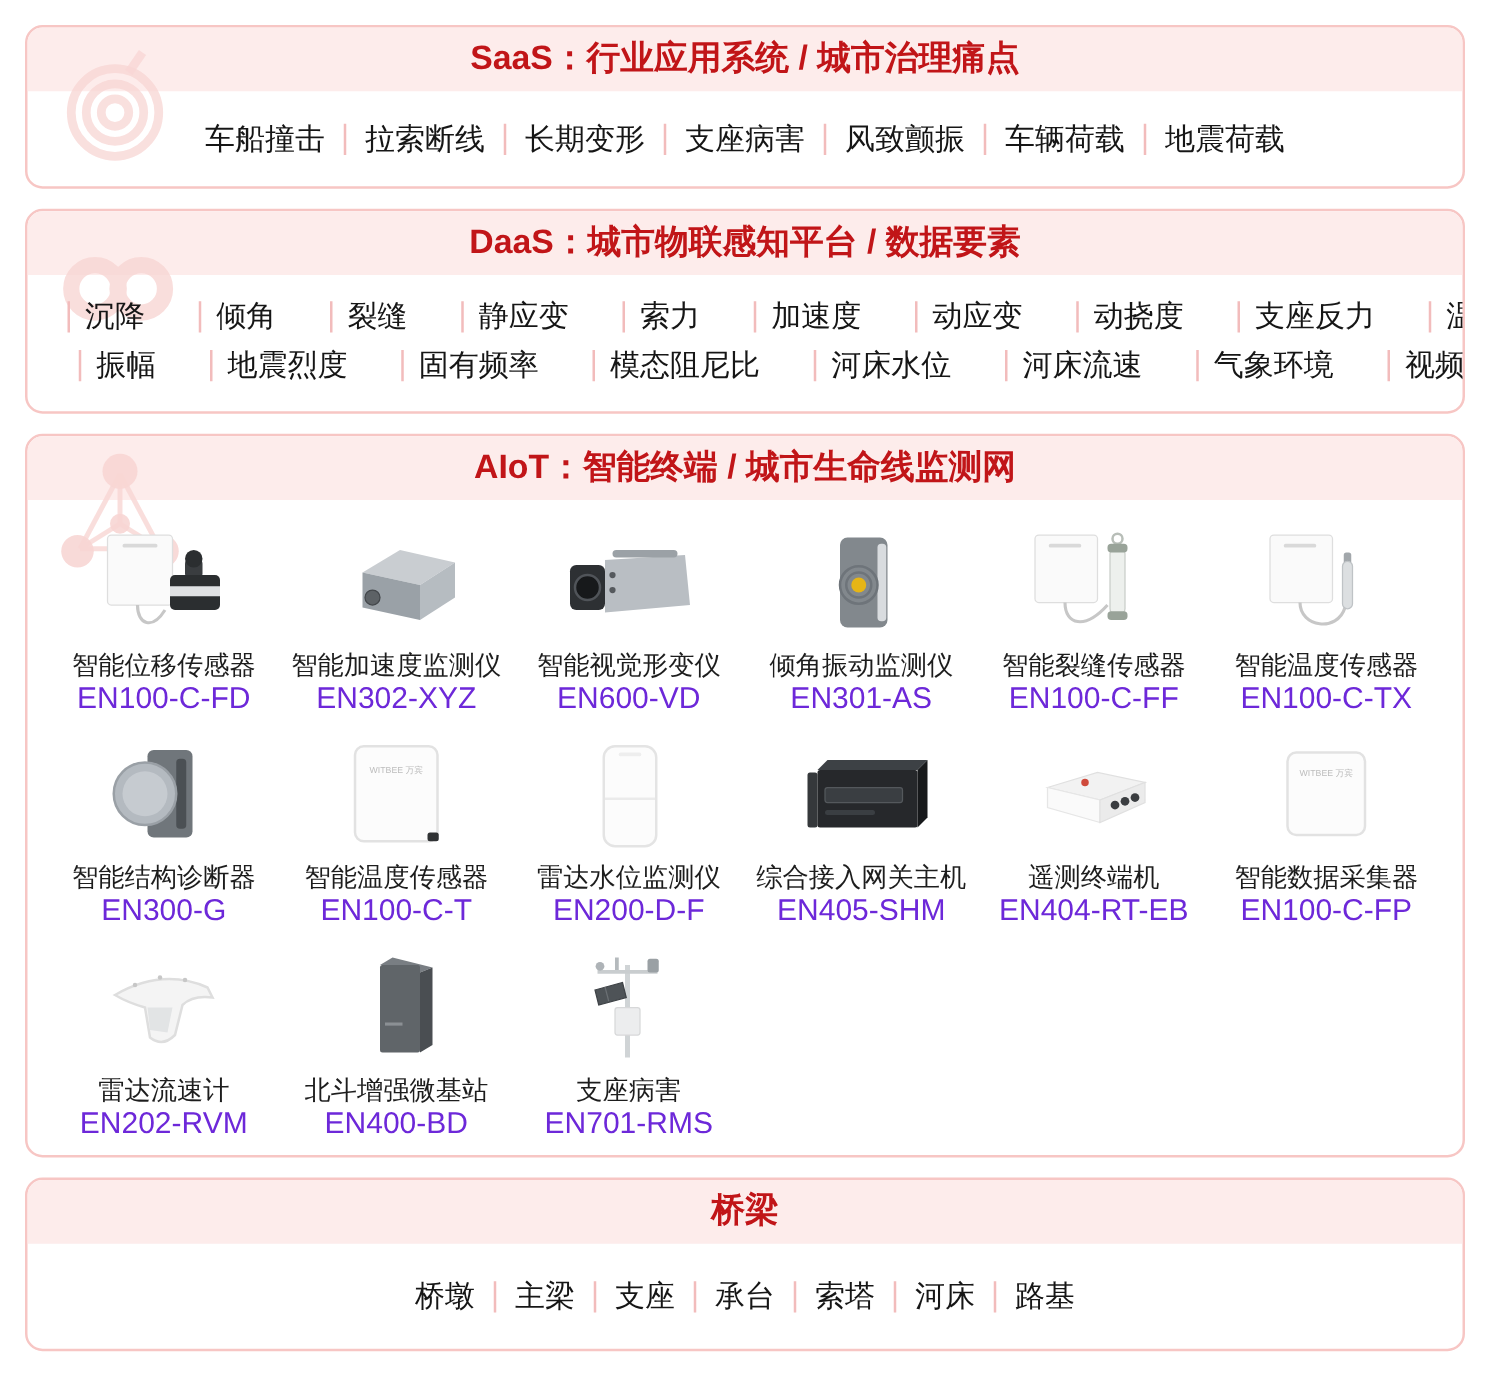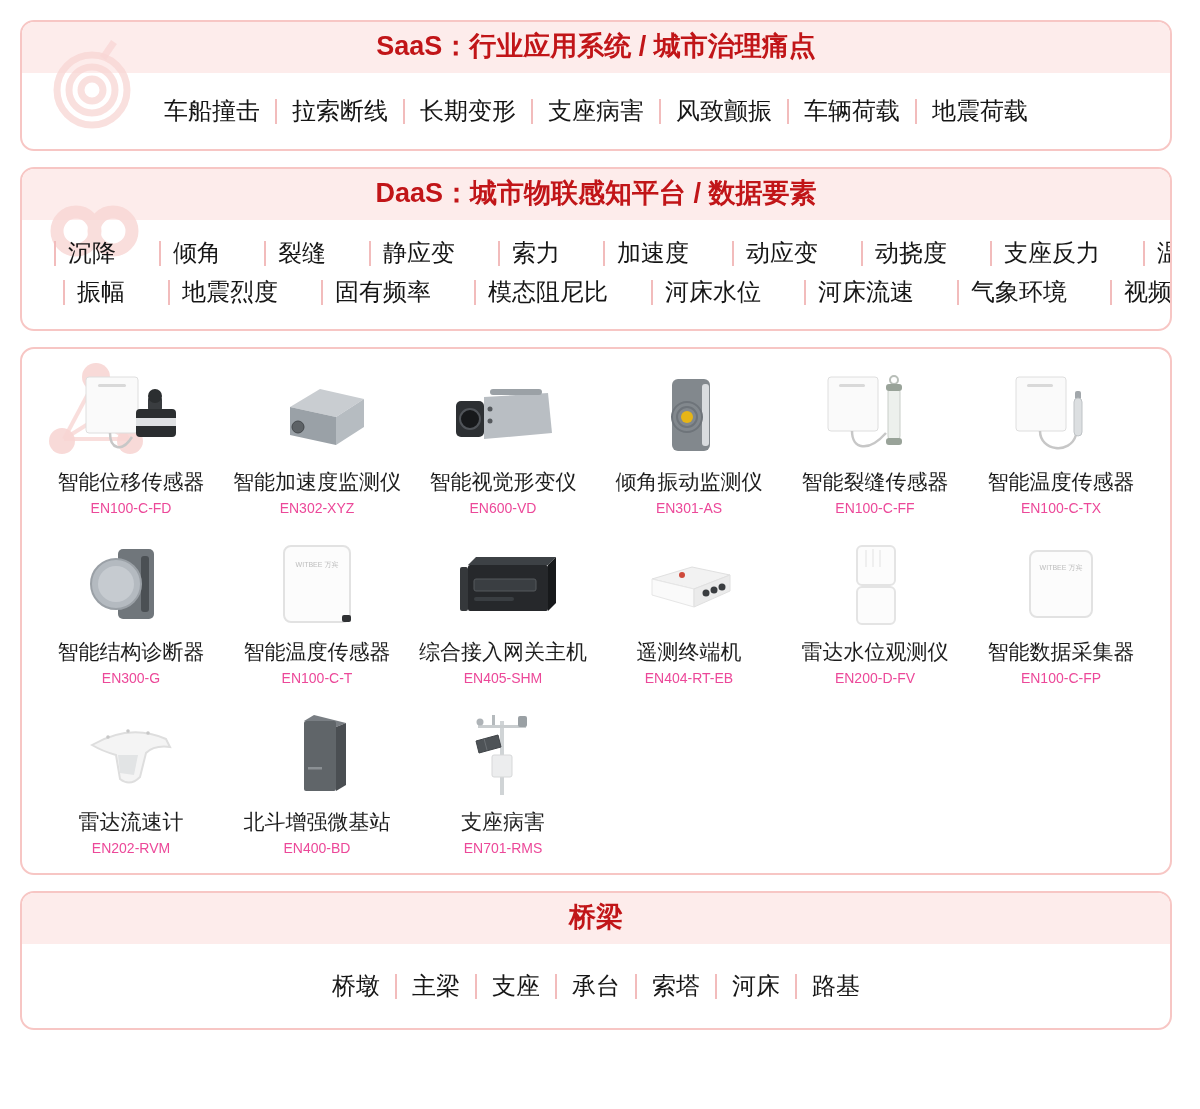--- a/index.html
+++ b/index.html
@@ -35,21 +35,21 @@
   .daas-body .taglist { margin:7px 0;gap:31px; }
 
   .grid {
     position:relative; z-index:3;
     display:grid; grid-template-columns:repeat(6,1fr);
     padding:22px 16px 12px; row-gap:20px;
   }
   .prod { display:flex; flex-direction:column; align-items:center; }
   .prod-img { width:160px; height:92px; display:flex; align-items:center; justify-content:center; }
   .prod-name { margin-top:6px; font-size:21px; line-height:26px; color:#1d1d1d; }
-  .prod-model { font-size:14px; line-height:26px; color:#ec4899; }
+  .prod-model { font-size:24px; line-height:26px; color:#6d28d9; }
 </style>
 </head>
 <body>
 
 <div class="page">
 
   <section class="card">
     <div class="card-header">
       <span class="card-title">SaaS：行业应用系统 / 城市治理痛点</span>
     </div>
@@ -106,20 +106,23 @@
         <span class="tag">模态阻尼比</span>
         <span class="tag">河床水位</span>
         <span class="tag">河床流速</span>
         <span class="tag">气象环境</span>
         <span class="tag">视频监控</span>
       </div>
     </div>
   </section>
 
   <section class="card">
+    <div class="card-header">
+      <span class="card-title">AIoT：智能终端 / 城市生命线监测网</span>
+    </div>
     <svg class="watermark wm-aiot" width="100" height="110" viewBox="0 0 100 110">
       <g stroke="#f8d6d4" stroke-width="4" opacity="0.8">
         <line x1="50" y1="22" x2="18" y2="82"></line>
           <line x1="50" y1="22" x2="82" y2="82"></line>
         <line x1="18" y1="82" x2="82" y2="82"></line>
           <line x1="50" y1="22" x2="50" y2="62"></line>
         <line x1="18" y1="82" x2="50" y2="62"></line>
           <line x1="82" y1="82" x2="50" y2="62"></line>
       </g>
       <g fill="#f8d6d4" opacity="0.9">
@@ -239,20 +242,31 @@
           <svg width="150" height="92" viewBox="0 0 150 92">
             <rect x="42" y="5" width="66" height="76" rx="7" fill="#fcfcfc" stroke="#e2e2e2" stroke-width="2"></rect>
             <text x="75" y="26" font-size="7" fill="#bdbdbd" text-anchor="middle">WITBEE 万宾</text>
             <rect x="100" y="74" width="9" height="7" rx="2" fill="#303234"></rect>
           </svg>
         </div>
         <div class="prod-name">智能温度传感器</div>
         <div class="prod-model">EN100-C-T</div>
       </div>
 
+      <div class="prod">
+        <div class="prod-img">
+          <svg width="150" height="92" viewBox="0 0 150 92">
+            <rect x="55" y="5" width="42" height="80" rx="9" fill="#fcfcfc" stroke="#e4e4e4" stroke-width="2"></rect>
+            <line x1="56" y1="47" x2="96" y2="47" stroke="#ebebeb" stroke-width="2"></line>
+            <rect x="67" y="10" width="18" height="3" rx="1.5" fill="#eeeeee"></rect>
+          </svg>
+        </div>
+        <div class="prod-name">雷达水位监测仪</div>
+        <div class="prod-model">EN200-D-F</div>
+      </div>
 
       <div class="prod">
         <div class="prod-img">
           <svg width="150" height="92" viewBox="0 0 150 92">
             <polygon points="40,24 120,24 128,16 48,16" fill="#3d4145"></polygon>
             <polygon points="120,24 128,16 128,62 120,70" fill="#17191b"></polygon>
             <rect x="32" y="26" width="8" height="44" rx="2" fill="#35383b"></rect>
             <rect x="40" y="24" width="80" height="46" rx="2" fill="#26282b"></rect>
             <rect x="46" y="38" width="62" height="12" rx="2" fill="#3a3e42" stroke="#54585c"></rect>
             <rect x="46" y="56" width="40" height="4" rx="2" fill="#3a3e42"></rect>
@@ -272,33 +286,20 @@
             <circle cx="68" cy="34" r="3" fill="#cf4a3c"></circle>
             <circle cx="92" cy="52" r="3.5" fill="#3a3d40"></circle>
             <circle cx="100" cy="49" r="3.5" fill="#3a3d40"></circle>
             <circle cx="108" cy="46" r="3.5" fill="#3a3d40"></circle>
           </svg>
         </div>
         <div class="prod-name">遥测终端机</div>
         <div class="prod-model">EN404-RT-EB</div>
       </div>
 
-      <div class="prod">
-        <div class="prod-img">
-          <svg width="150" height="92" viewBox="0 0 150 92">
-            <rect x="57" y="5" width="38" height="39" rx="5" fill="#fcfcfc" stroke="#e4e4e4" stroke-width="2"></rect>
-            <line x1="66" y1="9" x2="66" y2="26" stroke="#efefef" stroke-width="2"></line>
-            <line x1="73" y1="8" x2="73" y2="26" stroke="#efefef" stroke-width="2"></line>
-            <line x1="80" y1="9" x2="80" y2="26" stroke="#efefef" stroke-width="2"></line>
-            <rect x="57" y="46" width="38" height="37" rx="5" fill="#fcfcfc" stroke="#e4e4e4" stroke-width="2"></rect>
-          </svg>
-        </div>
-        <div class="prod-name">雷达水位观测仪</div>
-        <div class="prod-model">EN200-D-FV</div>
-      </div>
 
       <div class="prod">
         <div class="prod-img">
           <svg width="150" height="92" viewBox="0 0 150 92">
             <rect x="44" y="10" width="62" height="66" rx="7" fill="#fcfcfc" stroke="#e2e2e2" stroke-width="2"></rect>
             <text x="75" y="29" font-size="7" fill="#bdbdbd" text-anchor="middle">WITBEE 万宾</text>
           </svg>
         </div>
         <div class="prod-name">智能数据采集器</div>
         <div class="prod-model">EN100-C-FP</div>

